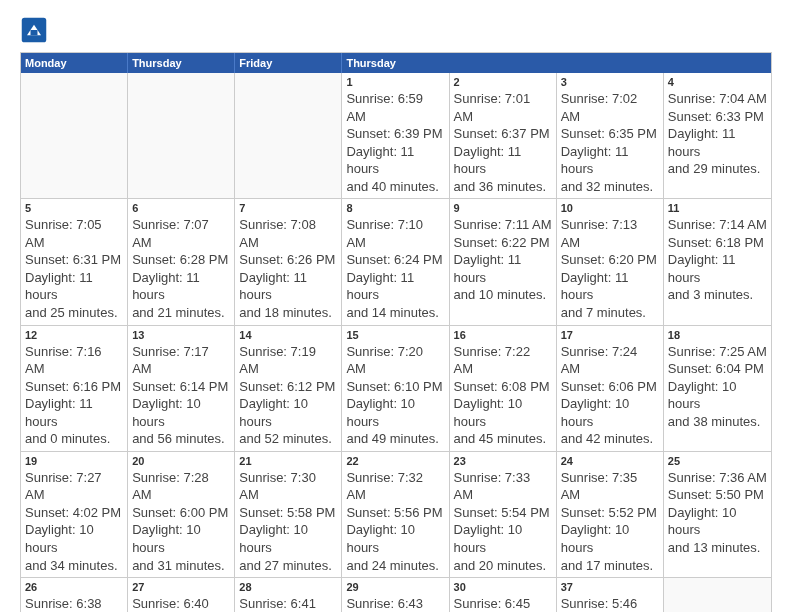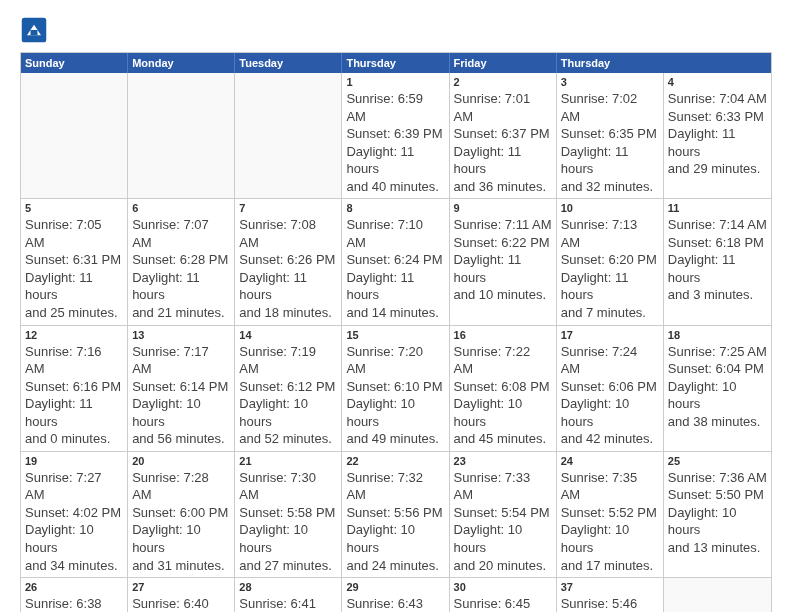--- a/index.html
+++ b/index.html
@@ -125,23 +125,21 @@
       </div>
     </div>
     <div class="title-block">
       <div class="month-title"></div>
       <div class="location"></div>
     </div>
   </div>
 
   <div class="calendar">
     <div class="cal-header">
-    <div class="cal-header-cell">Sunday</div>
         <div class="cal-header-cell">Monday</div>
-        <div class="cal-header-cell">Tuesday</div>
         <div class="cal-header-cell">Thursday</div>
         <div class="cal-header-cell">Friday</div>
         <div class="cal-header-cell">Thursday</div>
       </div>
     <div class="cal-body">
     <div class="cal-row">
           <div class="cal-cell empty"></div>
           <div class="cal-cell empty"></div>
           <div class="cal-cell empty"></div>
           <div class="cal-cell has-data">

